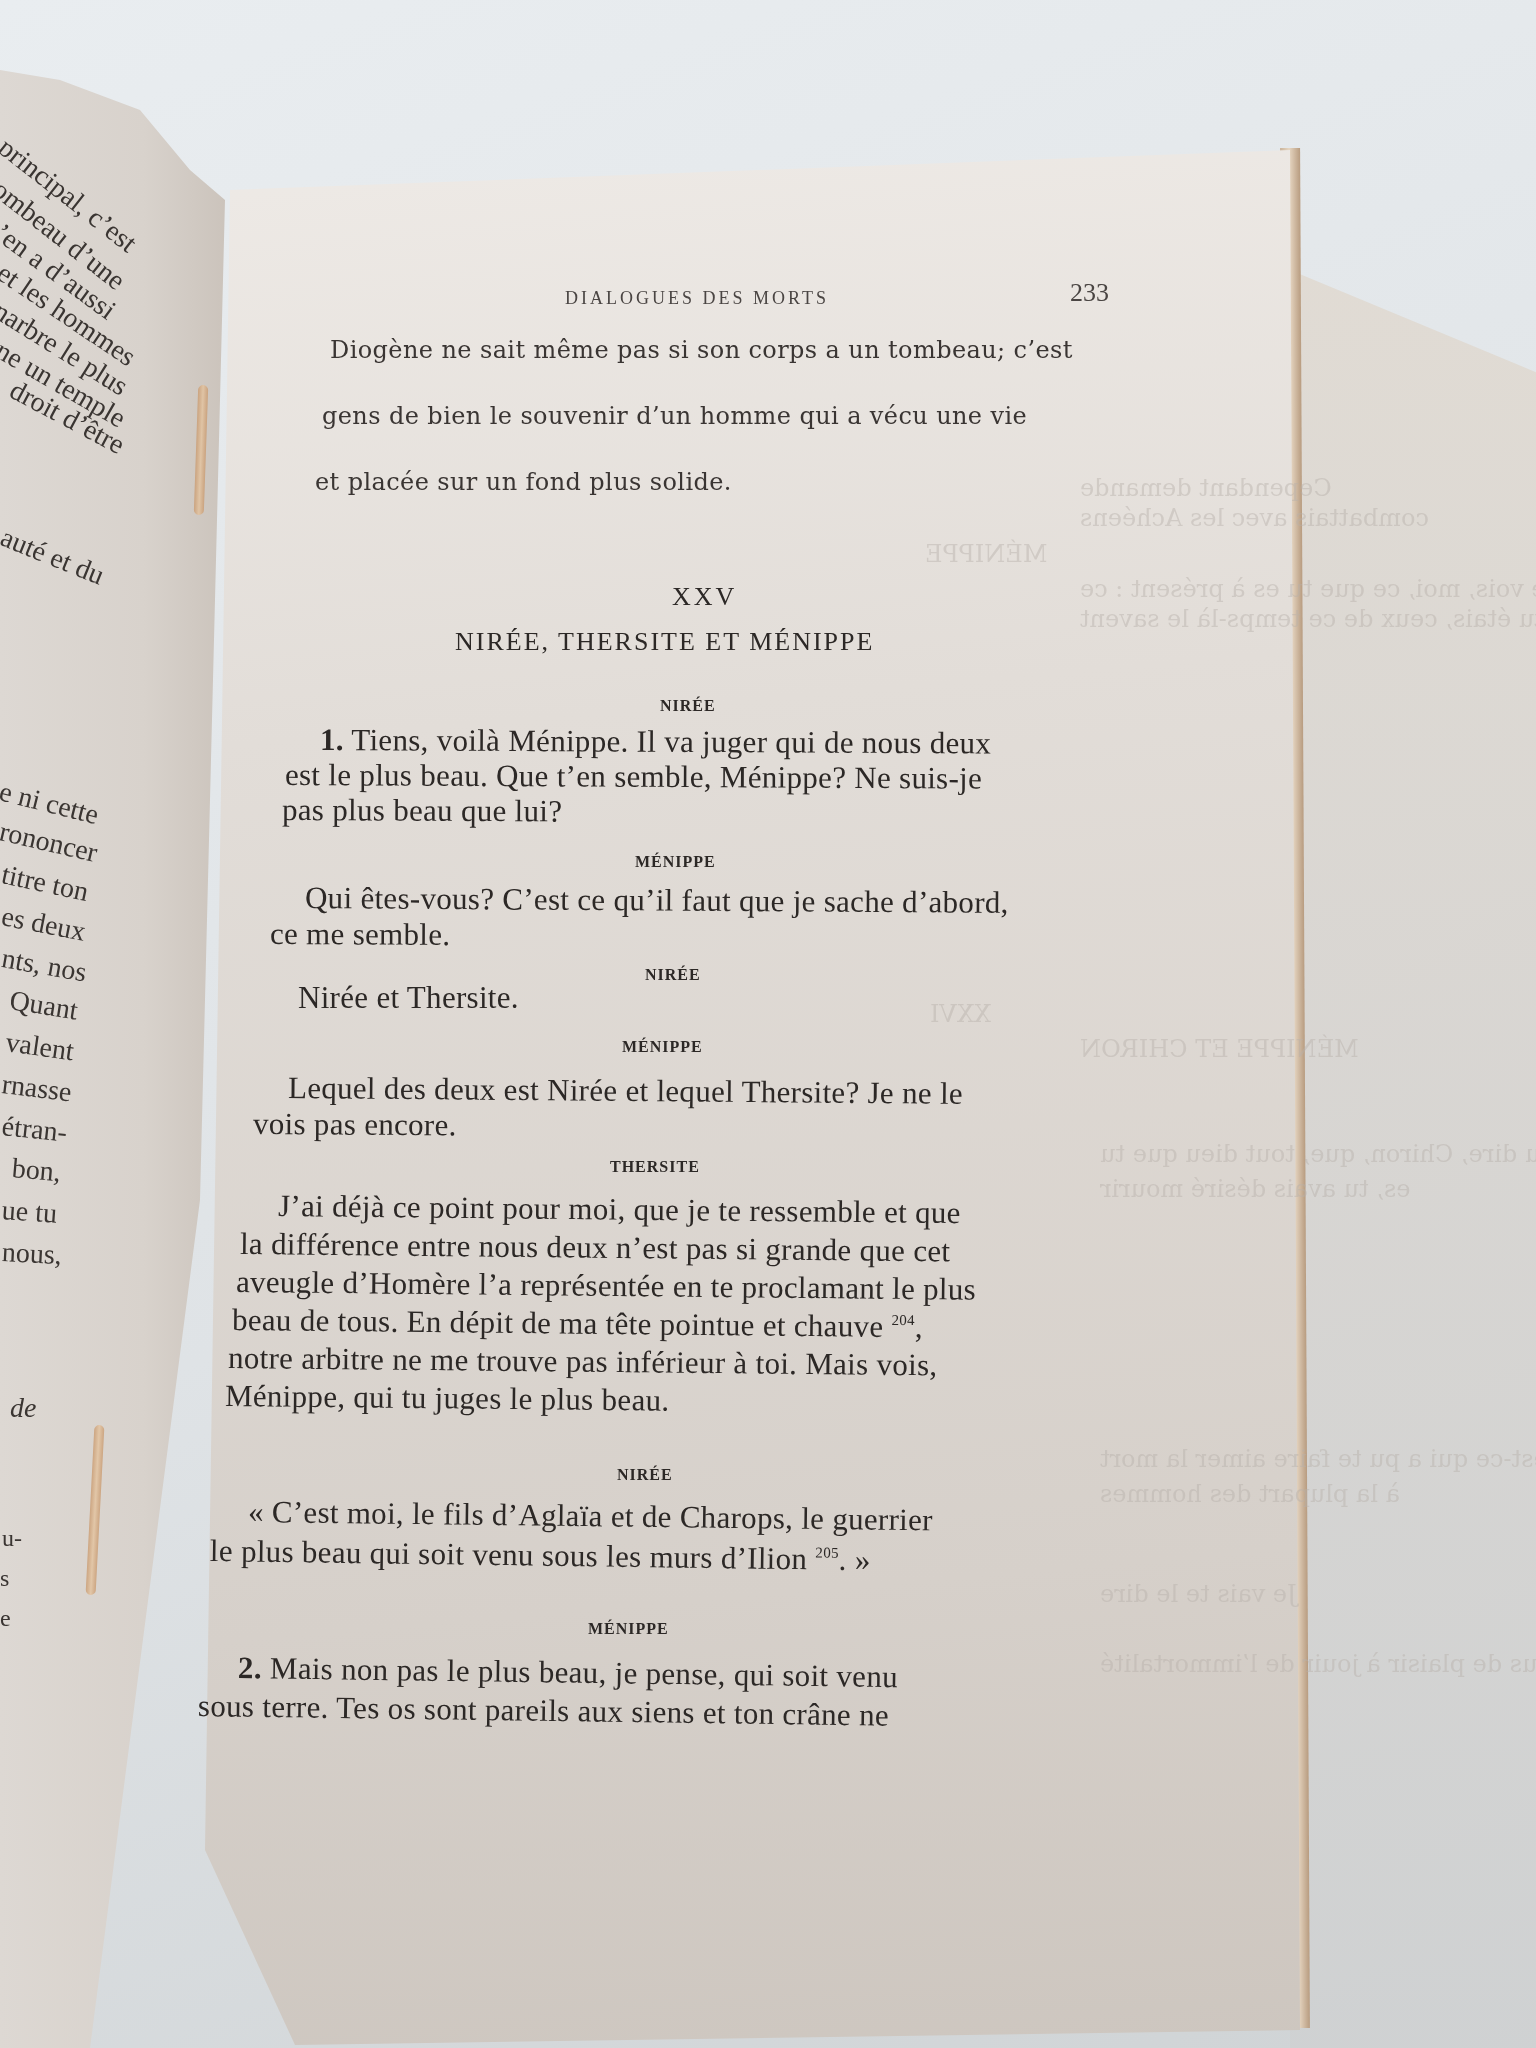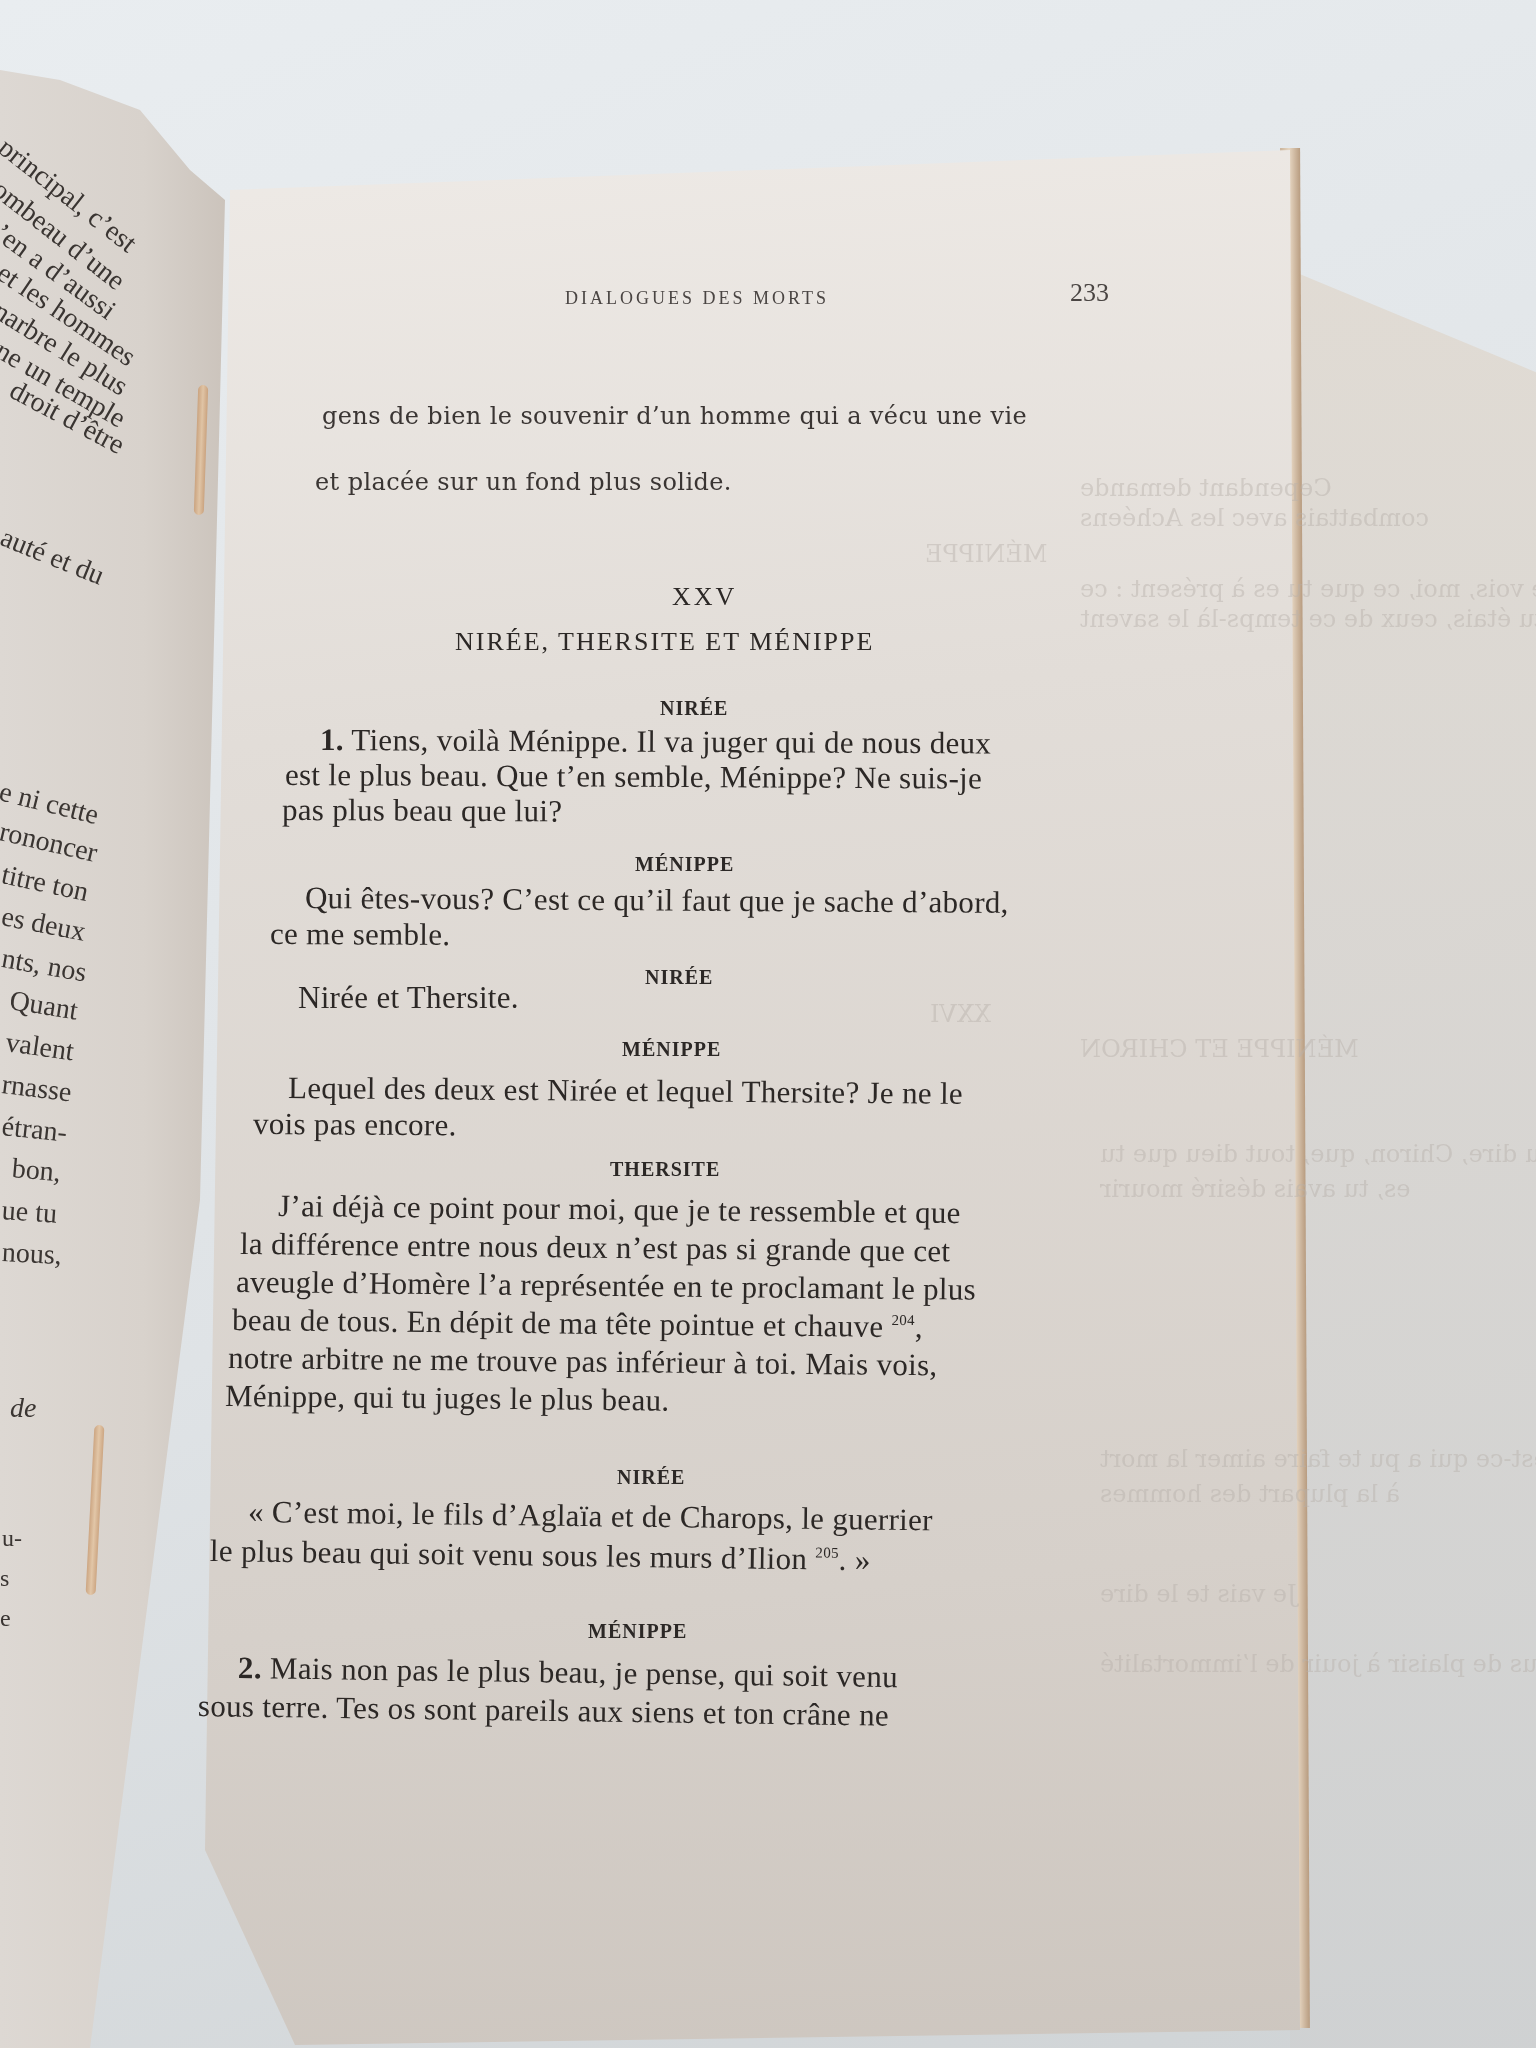--- a/index.html
+++ b/index.html
@@ -91,21 +91,21 @@
     }
     .chapter-num {
       font-size: 26px;
       letter-spacing: 3px;
     }
     .chapter-title {
       font-size: 26px;
       letter-spacing: 2px;
     }
     .speaker {
-      font-size: 20px;
+      font-size: 16px;
       font-weight: bold;
       letter-spacing: 1px;
     }
     sup { font-size: 15px; vertical-align: 12px; }
     .para-num { font-weight: bold; }
     .show-through {
       position: absolute;
       font-family: "DejaVu Serif", serif;
       font-size: 24px;
       color: #b8b1ab;
@@ -164,20 +164,21 @@
   <div class="show-through" style="left:1100px;top:1140px;">1. J’ai entendu dire, Chiron, que, tout dieu que tu</div>
   <div class="show-through" style="left:1100px;top:1175px;">es, tu avais désiré mourir</div>
   <div class="show-through" style="left:1100px;top:1445px;">Mais qu’est-ce qui a pu te faire aimer la mort</div>
   <div class="show-through" style="left:1100px;top:1480px;">à la plupart des hommes</div>
   <div class="show-through" style="left:1100px;top:1580px;">Je vais te le dire</div>
   <div class="show-through" style="left:1100px;top:1650px;">je n’avais plus de plaisir à jouir de l’immortalité</div>
 
   <div class="line running-head" style="left:565px;top:288px;text-align:center;">DIALOGUES DES MORTS</div>
   <div class="line page-num" style="left:1070px;top:278px;">233</div>
 
+  <div class="line body-modern" style="left:330px;top:336px;">Diogène ne sait même pas si son corps a un tombeau; c’est</div>
   <div class="line body-modern" style="left:322px;top:402px;text-align:center;">gens de bien le souvenir d’un homme qui a vécu une vie</div>
   <div class="line body-modern" style="left:315px;top:468px;">et placée sur un fond plus solide.</div>
 
   <div class="line chapter-num" style="left:672px;top:582px;">XXV</div>
   <div class="line chapter-title" style="left:455px;top:627px;">NIRÉE, THERSITE ET MÉNIPPE</div>
 
   <div class="line speaker" style="left:660px;top:697px;">NIRÉE</div>
   <div class="line body-text" style="left:320px;top:722px;transform:rotate(0.3deg);">
     <span class="para-num">1.</span>
     <span>Tiens, voilà Ménippe. Il va juger qui de nous deux</span>

